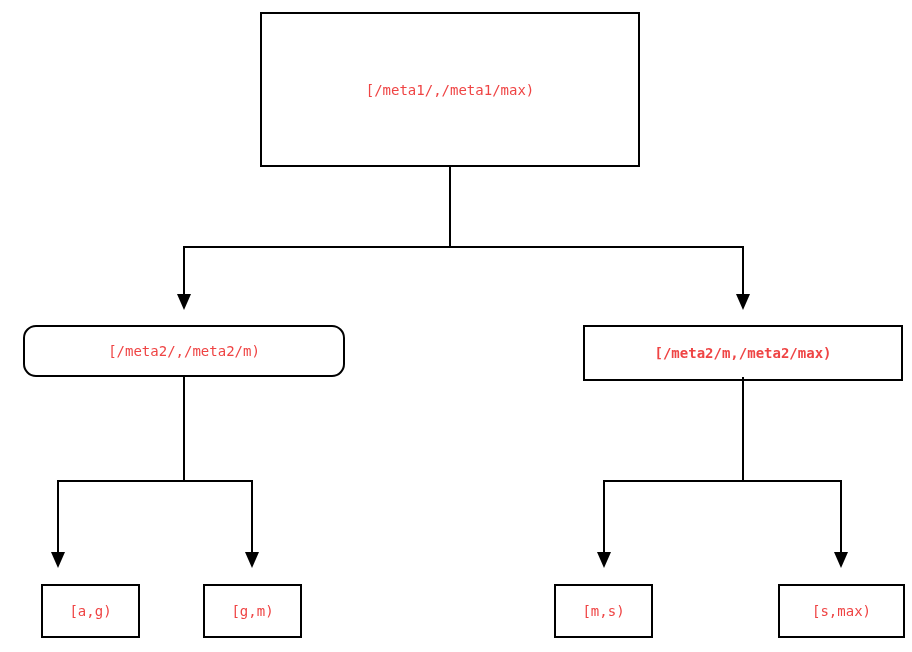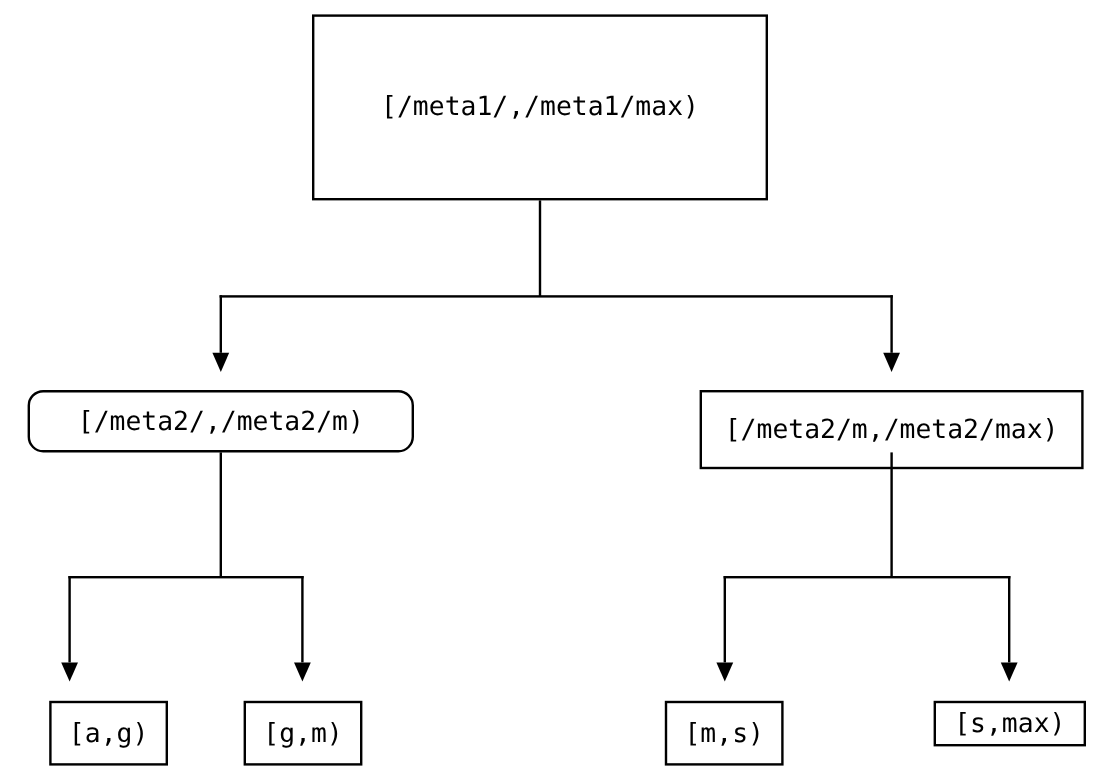--- a/index.html
+++ b/index.html
@@ -16,32 +16,32 @@
     overflow: hidden;
   }
   .node {
     position: absolute;
     box-sizing: border-box;
     border: 2px solid #000000;
     background: #ffffff;
     display: flex;
     align-items: center;
     justify-content: center;
-    font-size: 22px;
-    color: #000000;
+    font-size: 14px;
+    color: #ef4444;
     white-space: nowrap;
     letter-spacing: 0px;
   }
   .node-root  { left: 260px; top: 12px;  width: 380px; height: 155px; }
   .node-left  { left: 23px;  top: 325px; width: 322px; height: 52px; border-radius: 13px; }
-  .node-right { left: 583px; top: 325px; width: 320px; height: 66px; }
+  .node-right { left: 583px; top: 325px; width: 320px; height: 56px; font-weight: bold; }
   .node-leaf-ag   { left: 8px;   top: 584px; width: 99px;  height: 54px; margin-left: 33px; }
   .node-leaf-gm   { left: 203px; top: 584px; width: 99px;  height: 54px; }
   .node-leaf-ms   { left: 554px; top: 584px; width: 99px;  height: 54px; }
-  .node-leaf-smax { left: 778px; top: 584px; width: 127px; height: 38px; }
+  .node-leaf-smax { left: 778px; top: 584px; width: 127px; height: 54px; }
 
   .edge {
     position: absolute;
     background: #000000;
   }
   
   .e-root-stem   { left: 449px; top: 167px; width: 2px;   height: 80px; }
   .e-root-bar    { left: 183px; top: 246px; width: 561px; height: 2px; }
   .e-root-dropL  { left: 183px; top: 246px; width: 2px;   height: 48px; }
   .e-root-dropR  { left: 742px; top: 246px; width: 2px;   height: 48px; }

